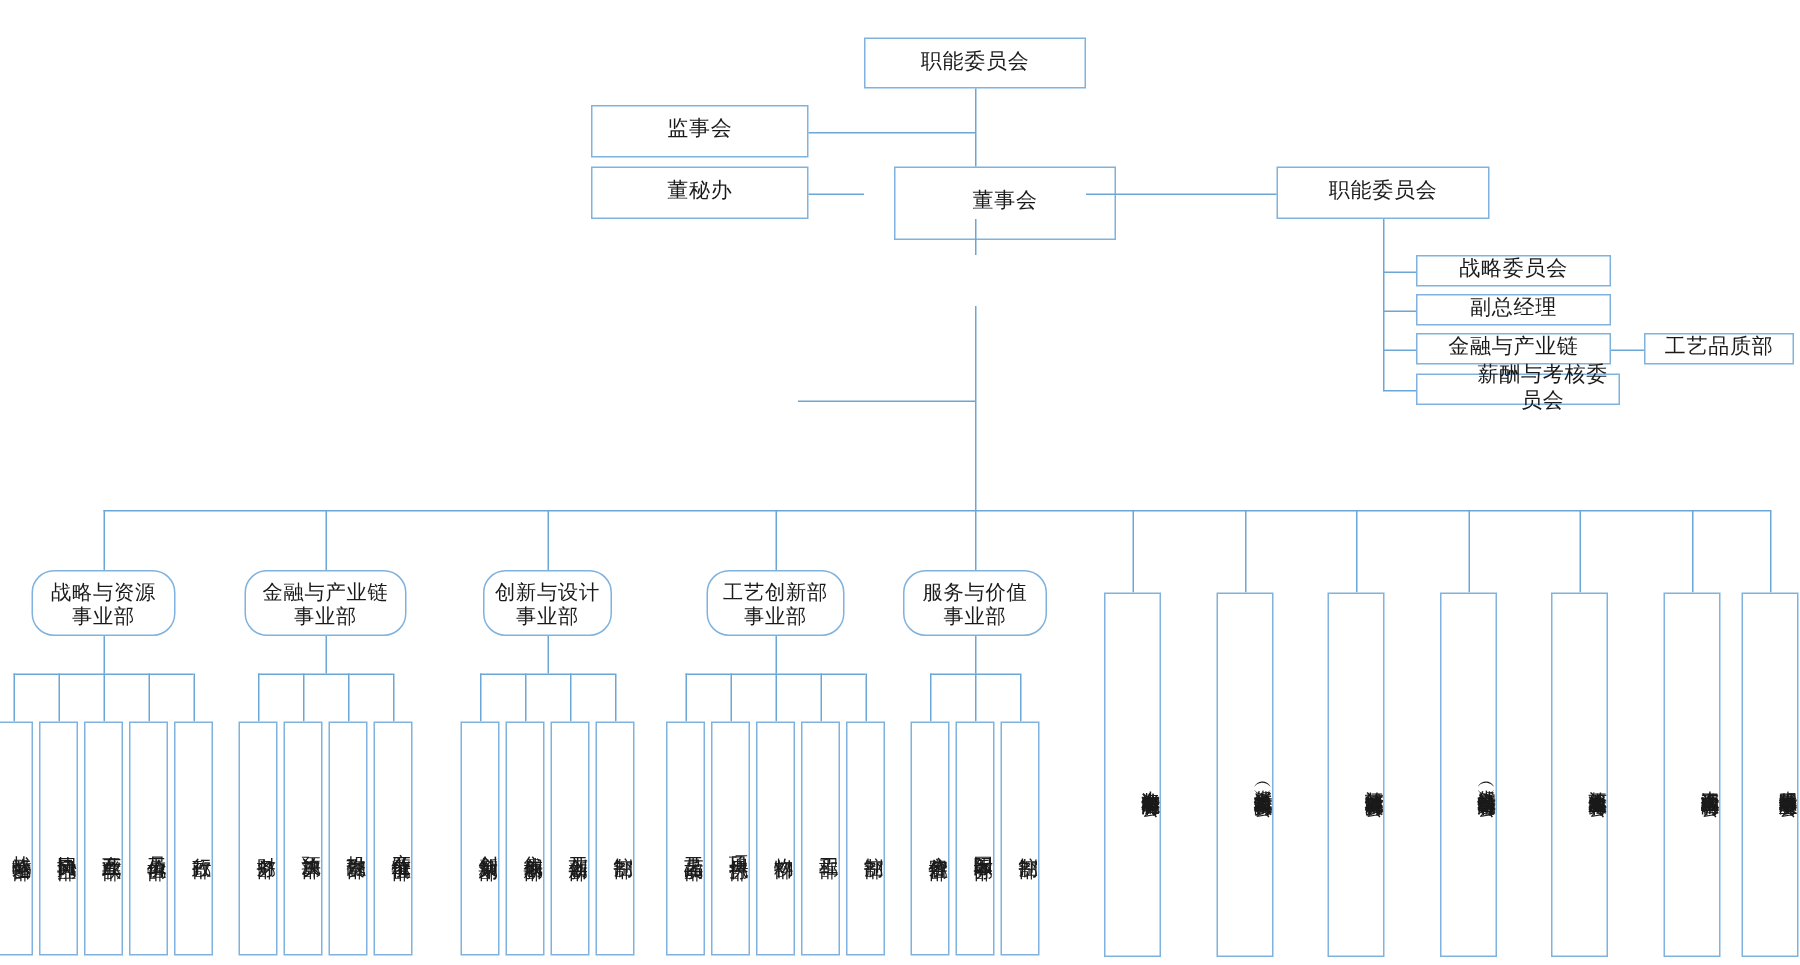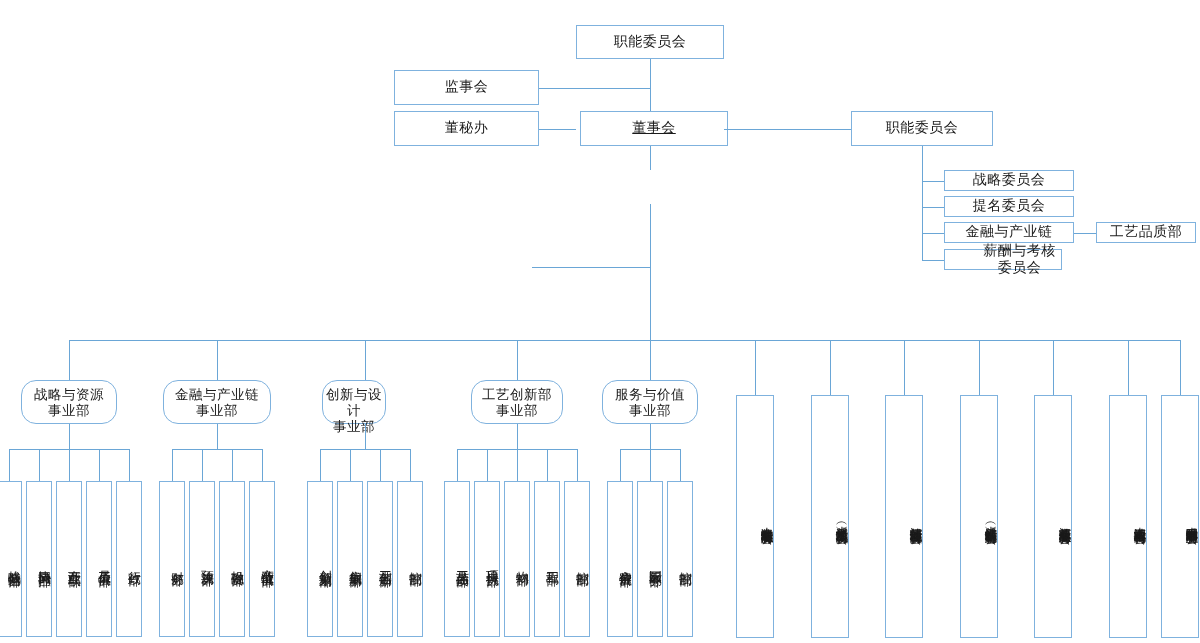--- a/index.html
+++ b/index.html
@@ -27,46 +27,46 @@
   .line.h{height:1px;}
   .line.v{width:1px;}
 </style>
 </head>
 <body>
 
 <div id="chart">
     <div class="node" style="left: 576px; top: 25px; width: 148px; height: 34px;">职能委员会</div>
     <div class="node" style="left: 394px; top: 70px; width: 145px; height: 35px; text-align: right;">监事会</div>
     <div class="node" style="left: 394px; top: 111px; width: 145px; height: 35px;">董秘办</div>
-    <div class="node" style="left: 580px; top: 111px; width: 148px; height: 35px; text-decoration: underline;">董事会</div>
+    <div class="node" style="left: 596px; top: 111px; width: 148px; height: 49px;">董事会</div>
     <div class="node" style="left: 851px; top: 111px; width: 142px; height: 35px;">职能委员会</div>
     <div class="line v" style="left: 650px; top: 59px; height: 52px;"></div>
     <div class="line h" style="left: 539px; top: 88px; width: 111px;"></div>
     <div class="line h" style="left: 539px; top: 128.5px; width: 37px;"></div>
     <div class="line h" style="left: 724px; top: 128.5px; width: 127px;"></div>
     <div class="line v" style="left: 650px; top: 146px; height: 24px;"></div>
     <div class="line v" style="left: 650px; top: 204px; height: 136px;"></div>
     <div class="line h" style="left: 532px; top: 267px; width: 118px;"></div>
     <div class="line v" style="left: 922px; top: 146px; height: 114px;"></div>
     <div class="node" style="left: 944px; top: 170px; width: 130px; height: 21px;">战略委员会</div>
     <div class="line h" style="left: 922px; top: 180.5px; width: 22px;"></div>
-    <div class="node" style="left: 944px; top: 196px; width: 130px; height: 21px;">提名委员会</div>
+    <div class="node" style="left: 944px; top: 196px; width: 130px; height: 21px;">副总经理</div>
     <div class="line h" style="left: 922px; top: 206.5px; width: 22px;"></div>
     <div class="node" style="left: 944px; top: 222px; width: 130px; height: 21px;">金融与产业链</div>
     <div class="line h" style="left: 922px; top: 232.5px; width: 22px;"></div>
-    <div class="node" style="left: 944px; top: 249px; width: 118px; height: 21px; padding-left: 33px;">薪酬与考核委员会</div>
+    <div class="node" style="left: 944px; top: 249px; width: 136px; height: 21px; padding-left: 33px;">薪酬与考核委员会</div>
     <div class="line h" style="left: 922px; top: 259.5px; width: 22px;"></div>
     <div class="node" style="left: 1096px; top: 222px; width: 100px; height: 21px;">工艺品质部</div>
     <div class="line h" style="left: 1074px; top: 232.5px; width: 22px;"></div>
     <div class="line h" style="left: 69px; top: 340px; width: 1111px;"></div>
     <div class="node two-line" style="left: 21px; top: 380px; width: 96px; height: 44px; display: block; padding-top: 6px;"><span>战略与资源</span><br><span>事业部</span></div>
     <div class="line v" style="left: 69px; top: 340px; height: 40px;"></div>
     <div class="node two-line" style="left: 163px; top: 380px; width: 108px; height: 44px; display: block; padding-top: 6px;"><span>金融与产业链</span><br><span>事业部</span></div>
     <div class="line v" style="left: 217px; top: 340px; height: 40px;"></div>
-    <div class="node two-line" style="left: 322px; top: 380px; width: 64px; height: 44px; display: block; padding-top: 6px; font-family: Liberation Serif, serif;"><span>创新与设计</span><br><span>事业部</span></div>
+    <div class="node two-line" style="left: 322px; top: 380px; width: 86px; height: 44px; display: block; padding-top: 6px; font-family: Liberation Serif, serif;"><span>创新与设计</span><br><span>事业部</span></div>
     <div class="line v" style="left: 365px; top: 340px; height: 40px;"></div>
     <div class="node two-line" style="left: 471px; top: 380px; width: 92px; height: 44px; display: block; padding-top: 6px;"><span>工艺创新部</span><br><span>事业部</span></div>
     <div class="line v" style="left: 517px; top: 340px; height: 40px;"></div>
     <div class="node two-line" style="left: 602px; top: 380px; width: 96px; height: 44px; display: block; padding-top: 6px;"><span>服务与价值</span><br><span>事业部</span></div>
     <div class="line v" style="left: 650px; top: 340px; height: 40px;"></div>
     <div class="line v" style="left: 69px; top: 424px; height: 25px;"></div>
     <div class="line h" style="left: 9px; top: 449px; width: 120px;"></div>
     <div class="line v" style="left: 9px; top: 449px; height: 32px;"></div>
     <div class="node vert" style="left: -4px; top: 481px; width: 26px; height: 156px;">战略运营部</div>
     <div class="line v" style="left: 39px; top: 449px; height: 32px;"></div>

